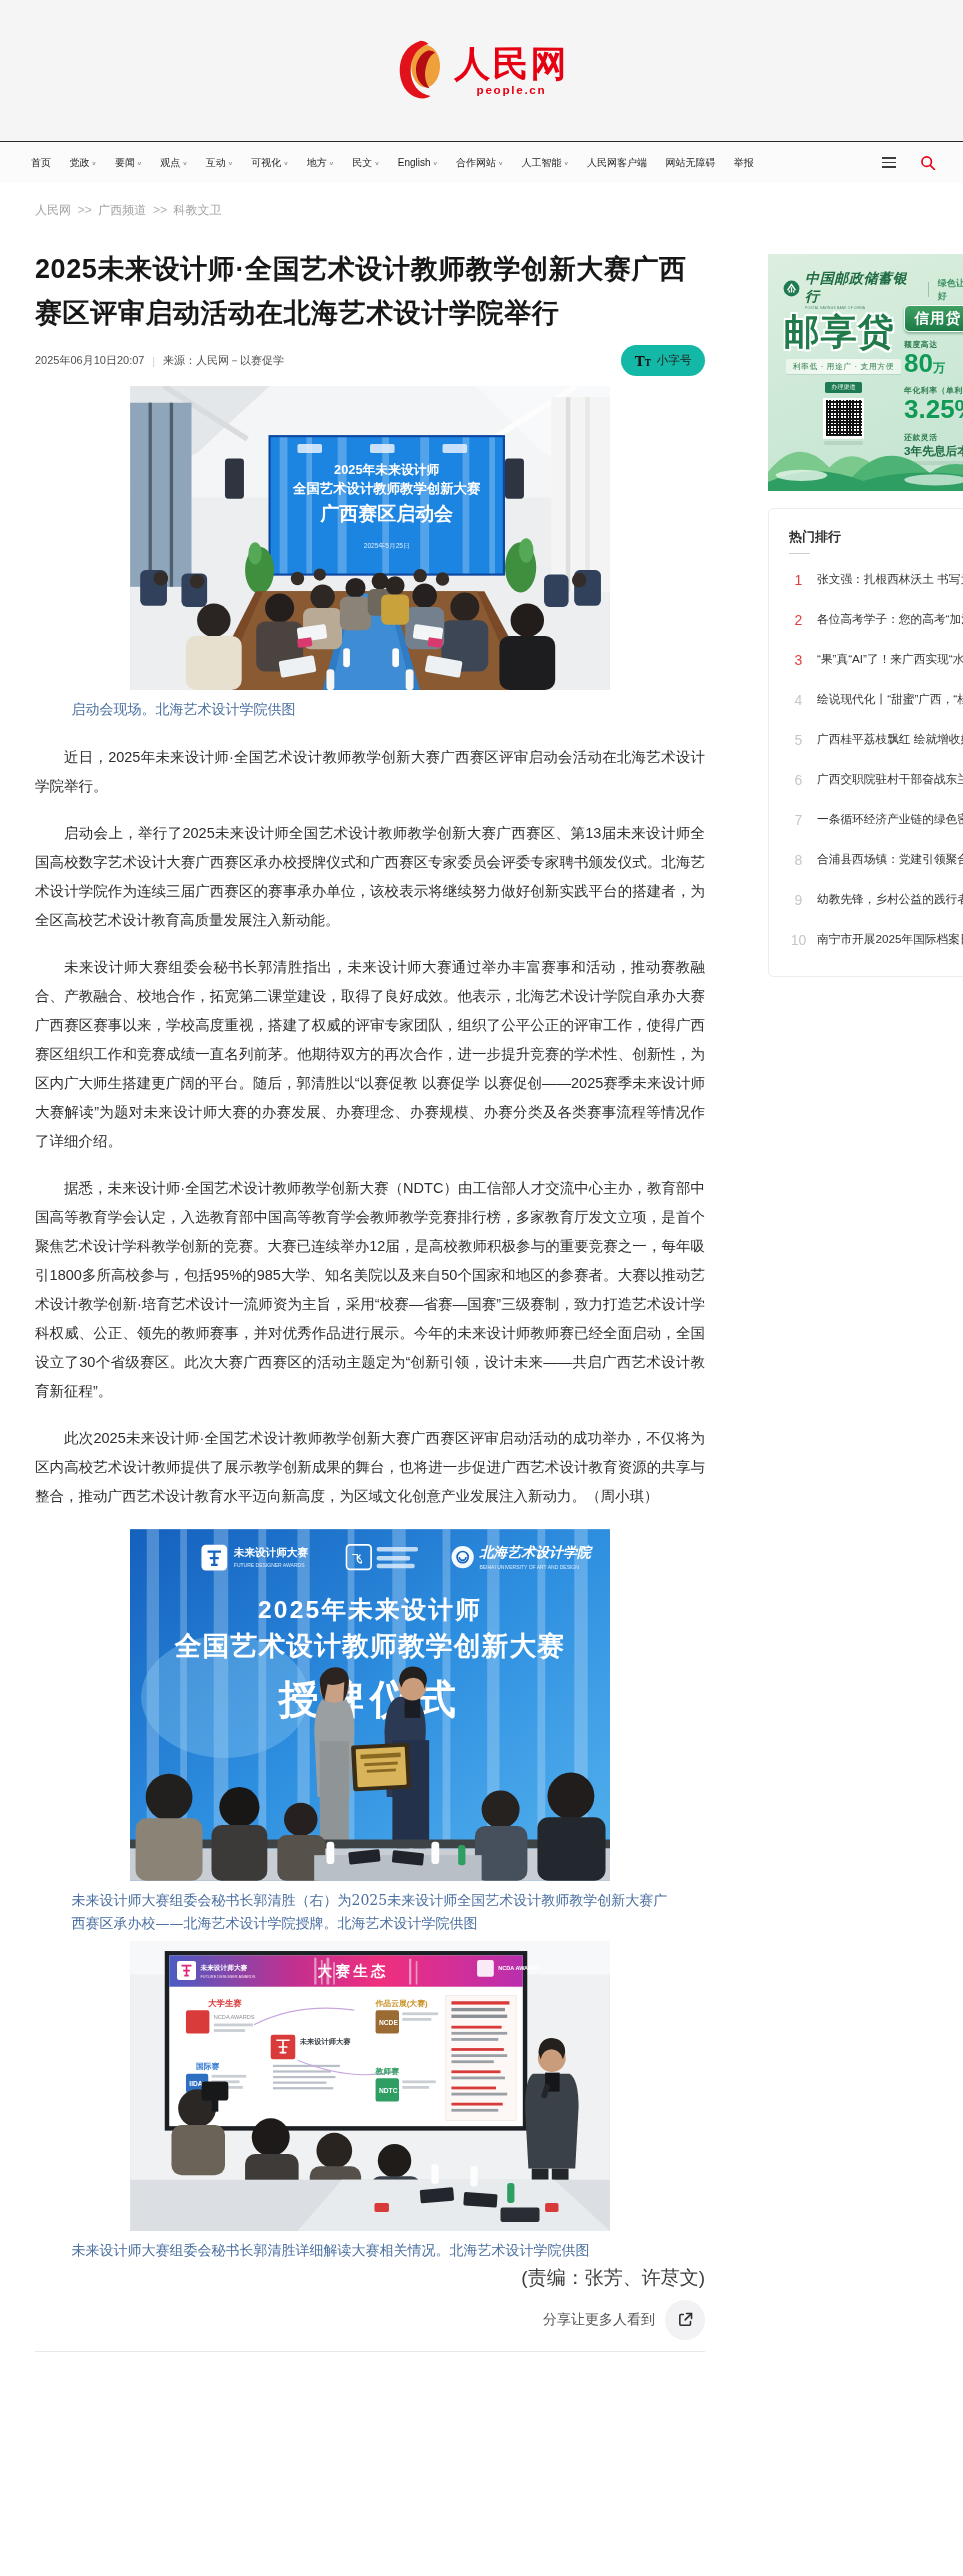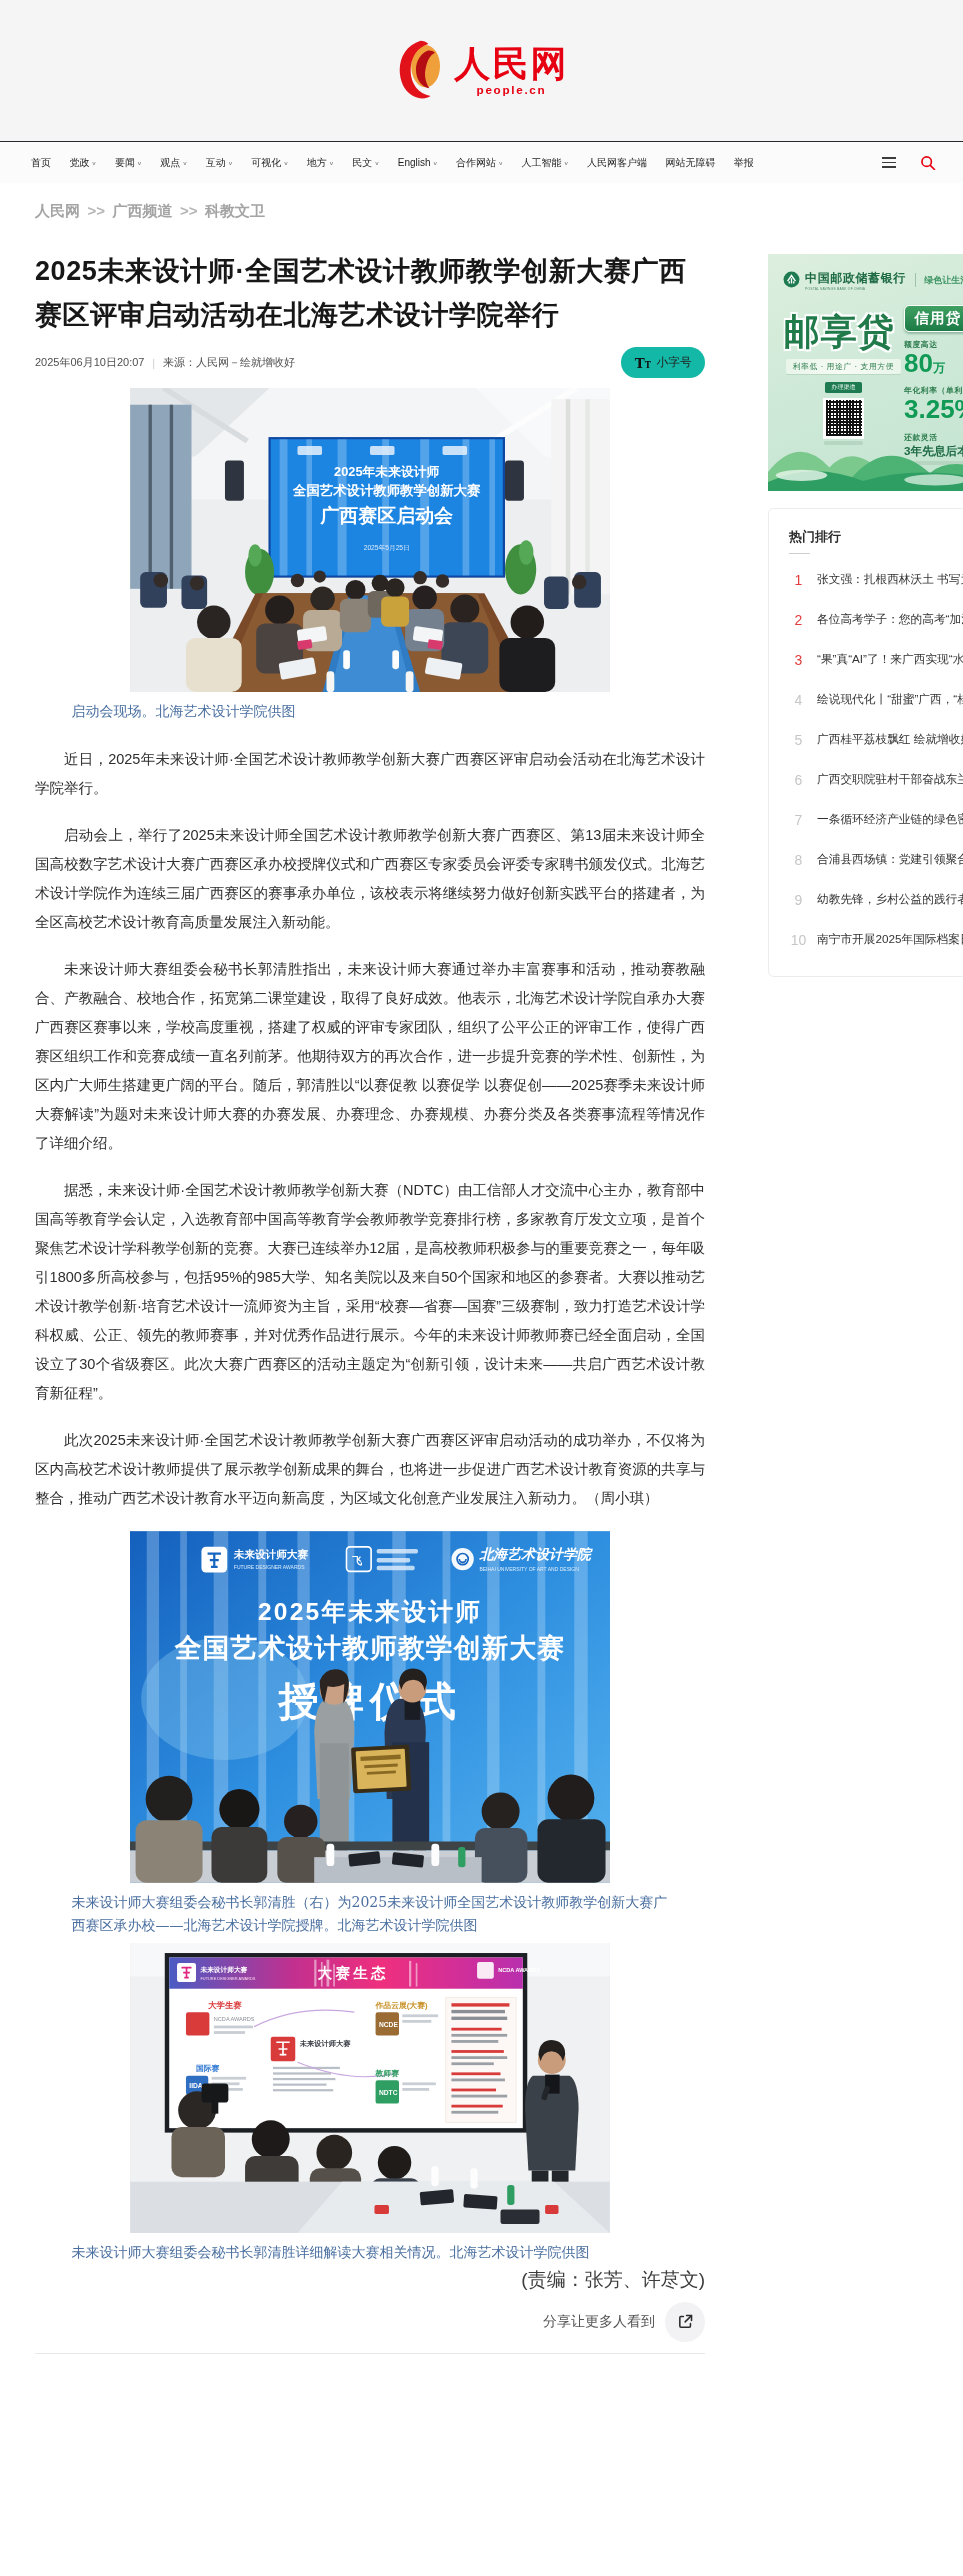--- a/index.html
+++ b/index.html
@@ -18,21 +18,21 @@
   .nav { height:42px; background:#fbfbfc; border-top:1.7px solid #25282c; display:flex; align-items:center; }
   .nav-inner { width:100%; padding:0 27px 0 31px; display:flex; align-items:center; gap:18.4px; }
   .nav-item { font-size:10px; color:#1f1f1f; text-decoration:none; white-space:nowrap; display:flex; align-items:center; gap:2.2px; cursor:pointer; }
   .chev { font-size:6.7px; color:#7a7a7a; transform:scaleY(.75); display:inline-block; }
   .nav-right { margin-left:auto; display:flex; align-items:center; gap:24.6px; }
   .hamburger { display:flex; flex-direction:column; gap:2.8px; cursor:pointer; }
   .hamburger i { display:block; width:13.4px; height:1.7px; background:#3c3c3c; }
   .search-btn { cursor:pointer; display:flex; align-items:center; }
 
   
-  .breadcrumb { margin:19px 0 0 35px; font-size:15px; color:#a4a4a4;font-weight:bold; }
+  .breadcrumb { margin:19px 0 0 35px; font-size:12px; color:#a4a4a4; }
   .breadcrumb a { color:#a4a4a4; text-decoration:none; }
   .breadcrumb .sep { margin:0 3.3px; color:#b5b5b5; }
 
   
   .content { width:670px; margin-left:35px; }
   .article-title { margin-top:28px; font-size:27px; line-height:44px; font-weight:700; color:#171717; letter-spacing:0.6px; }
   .meta { margin-top:10px; display:flex; align-items:center; height:31px; }
   .meta-left { font-size:11px; color:#4f4f4f; display:flex; align-items:center; }
   .meta-sep { color:#cfcfcf; margin:0 7.8px; font-size:11px; }
   .font-pill { margin-left:auto; background:#14b8a6; border-radius:17px; height:31px; padding:0 13.4px; display:flex; align-items:center; gap:5.6px; color:#222; font-size:11.7px; cursor:pointer; }
@@ -50,21 +50,21 @@
   .share-row { margin-top:9px; display:flex; align-items:center; justify-content:flex-end; gap:10px;text-align:center; }
   .share-label { font-size:14px; color:#555; }
   .share-btn { width:40px; height:40px; border-radius:50%; background:#f2f2f4; display:flex; align-items:center; justify-content:center; cursor:pointer; }
   .bottom-divider { border:none; border-top:0.6px solid #e8e8e8; margin-top:11px; }
 
   
   .sidebar { position:absolute; left:768px; top:254px; width:240px; }
   .ad { position:relative; width:240px; height:237px; overflow:hidden; background:linear-gradient(160deg,#ddefde 0%,#cfe9d8 45%,#c2e4cf 100%); cursor:pointer; }
   .ad-logo-row { position:absolute; left:14.5px; top:15.6px; display:flex; align-items:center; gap:5.6px; }
   .ad-bank { display:flex; flex-direction:column; }
-  .ad-bank-cn { font-size:12px; font-weight:700; color:#1e6b45; letter-spacing:0.6px; }
+  .ad-bank-cn { font-size:14px; font-weight:700; color:#1e6b45; letter-spacing:0.6px;font-style:italic; }
   .ad-bank-en { font-size:3.3px; color:#4e8a6b; letter-spacing:0.2px; }
   .ad-logo-div { width:0.6px; height:14.5px; background:#9cc4ab; margin:0 3.3px; }
   .ad-slogan { font-family:"DejaVu Serif","Liberation Serif",serif; font-size:9px; color:#3d9463; font-weight:700; }
   .ad-product { position:absolute; left:15.6px; top:54px; font-size:36px; font-weight:900; color:#217a4a; letter-spacing:1.1px;
       text-shadow:-1.7px -1.7px 0 #fff,1.7px -1.7px 0 #fff,-1.7px 1.7px 0 #fff,1.7px 1.7px 0 #fff,0 2.2px 0 #fff; }
   .ad-ribbon { position:absolute; left:18px; top:105px; background:linear-gradient(90deg,#e9f5ea,#f6fbf4,#e9f5ea); color:#2e7d4f; font-size:7.8px; padding:2.2px 6.7px; border-radius:1.7px; letter-spacing:0.6px; box-shadow:0 1.1px 0 #b9d9c2; }
   .ad-channel { position:absolute; left:52px; top:127px; width:47px; text-align:center; }
   .ad-channel-pill { display:inline-block; background:#1e7a50; color:#eafaf0; font-size:6.1px; padding:1.1px 6.7px; border-radius:1.7px; }
   .ad-qr { margin-top:4.5px; width:41px; height:41px; background:#fff; padding:2.8px; margin-left:2.8px; }
   .ad-qr-inner { width:36px; height:36px;
@@ -193,21 +193,21 @@
   </div>
 
   <main class="content">
     <h1 class="article-title">2025未来设计师·全国艺术设计教师教学创新大赛广西赛区评审启动活动在北海艺术设计学院举行</h1>
 
     <div class="meta">
       <div class="meta-left">
         <span>2025年06月10日20:07</span>
         <span class="meta-sep">|</span>
         <span>来源：</span>
-        <a style="color:#4f4f4f;text-decoration:none;">人民网－绘就增收好</a>
+        <a style="color:#4f4f4f;text-decoration:none;">人民网－以赛促学</a>
       </div>
       <div class="font-pill">
         <span class="tt-icon"><span class="big">T</span><span class="small">T</span></span>
         <span>小字号</span>
       </div>
     </div>
 
     <figure>
       <div class="figwrap" style="height:304px;">
         <svg width="480" height="304" viewBox="0 0 860 545">

